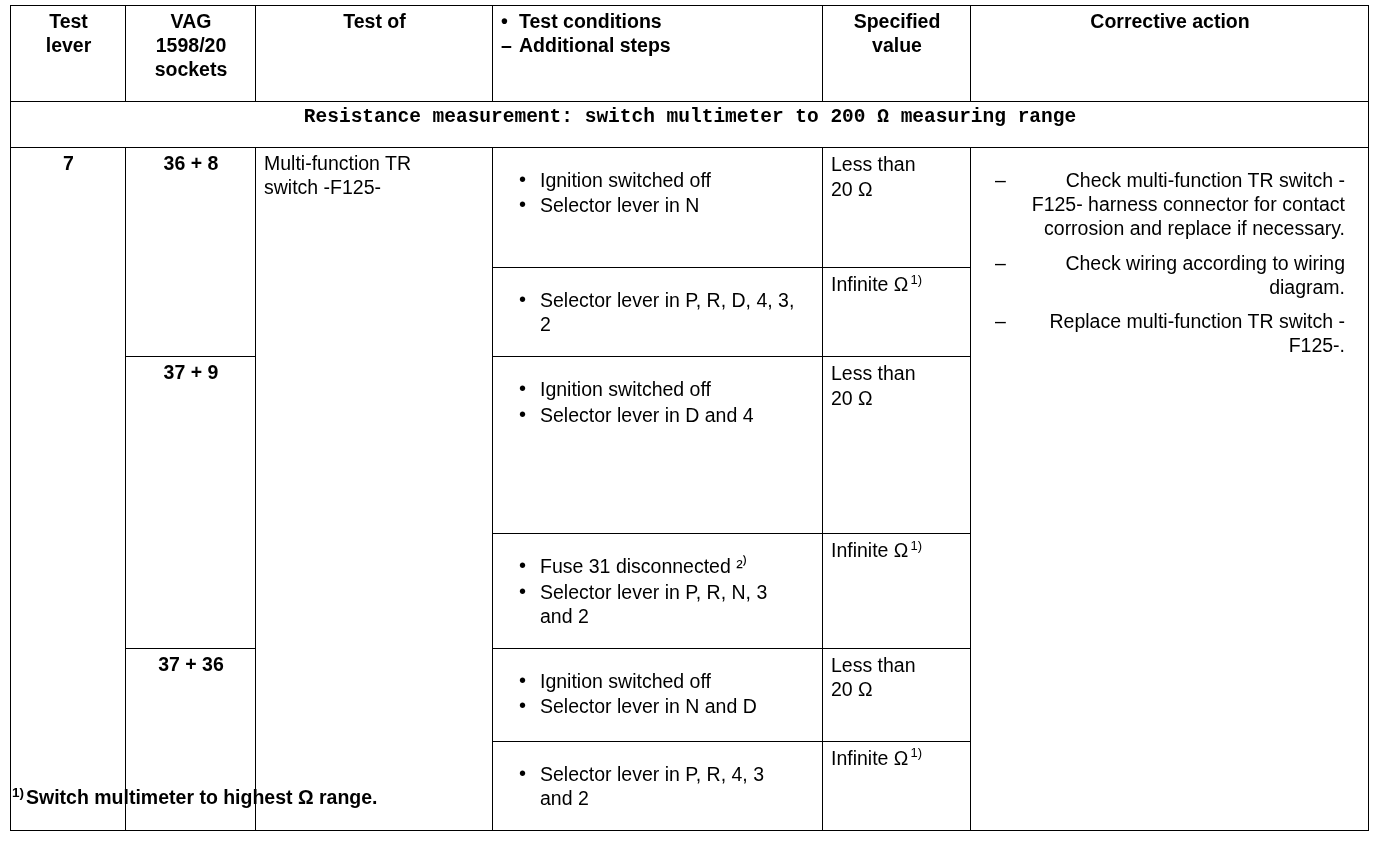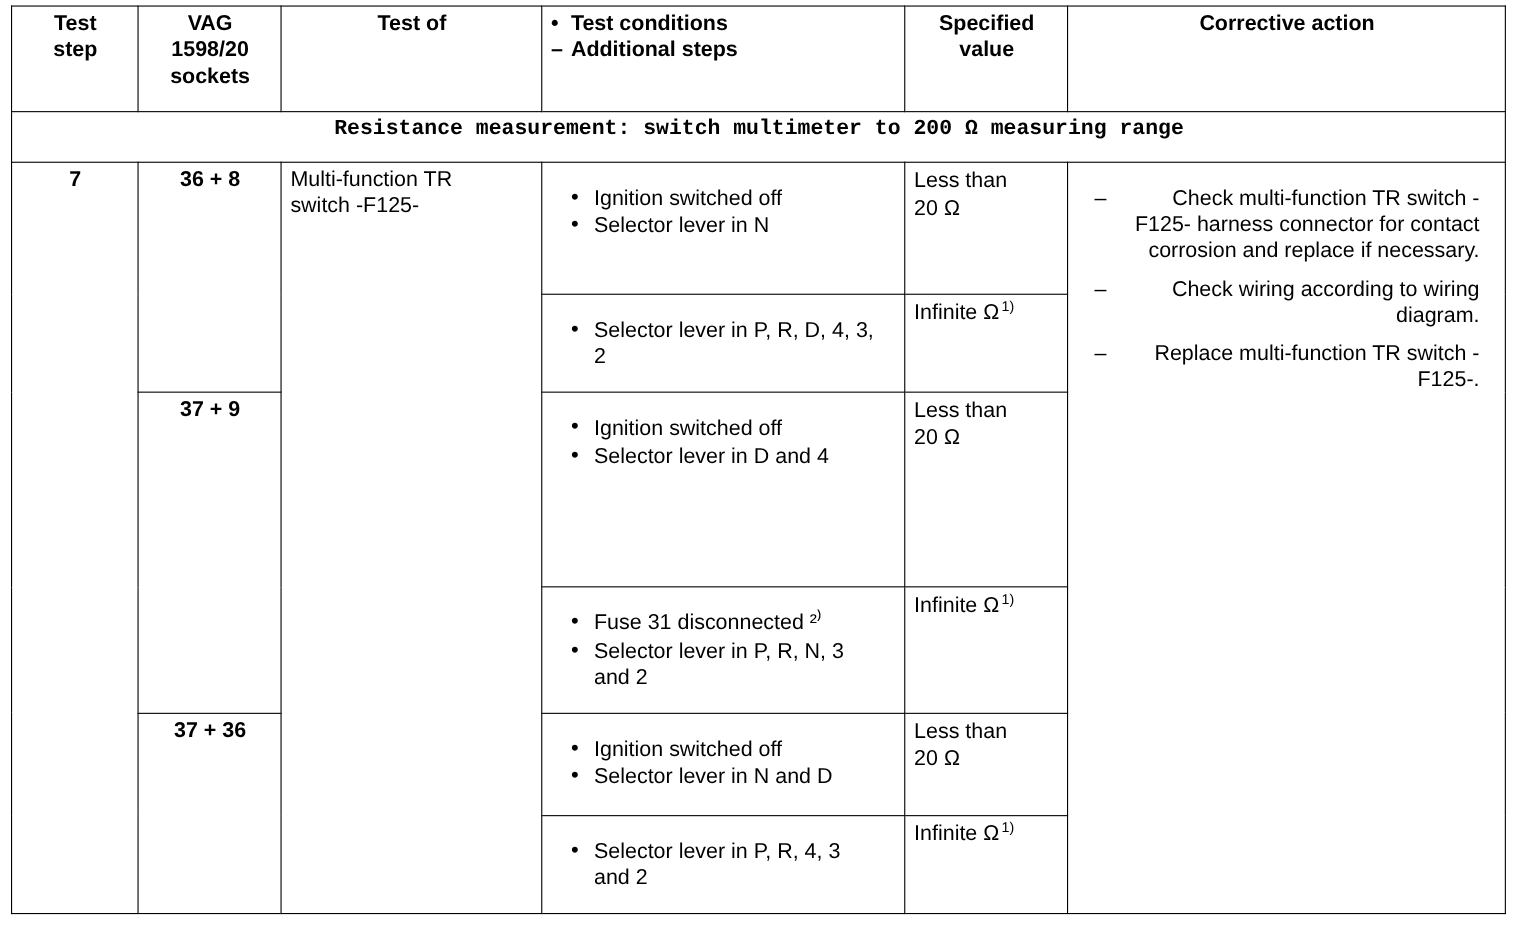--- a/index.html
+++ b/index.html
@@ -181,21 +181,21 @@
       <col class="c-testof">
       <col class="c-cond">
       <col class="c-spec">
       <col class="c-corr">
     </colgroup>
     <tbody>
 
       <tr>
         <td class="hd">
           <span class="hd-line">Test</span><br>
-          <span class="hd-line">step</span>
+          <span class="hd-line">lever</span>
         </td>
         <td class="hd">
           <span class="hd-line">VAG</span><br>
           <span class="hd-line">1598/20</span><br>
           <span class="hd-line">sockets</span>
         </td>
         <td class="hd">
           <span class="hd-line">Test of</span>
         </td>
         <td class="hd left">
@@ -306,15 +306,18 @@
         </td>
         <td class="spec">
           <span class="spec-line"><span>Infinite Ω</span><sup class="fn">1)</sup></span>
         </td>
       </tr>
 
     </tbody>
   </table>
 
   <div class="footnotes">
+    <div class="fnote">
+      <sup>1)</sup><span>Switch multimeter to highest Ω range.</span>
+    </div>
   </div>
 
 </div>
 
 </body></html>

